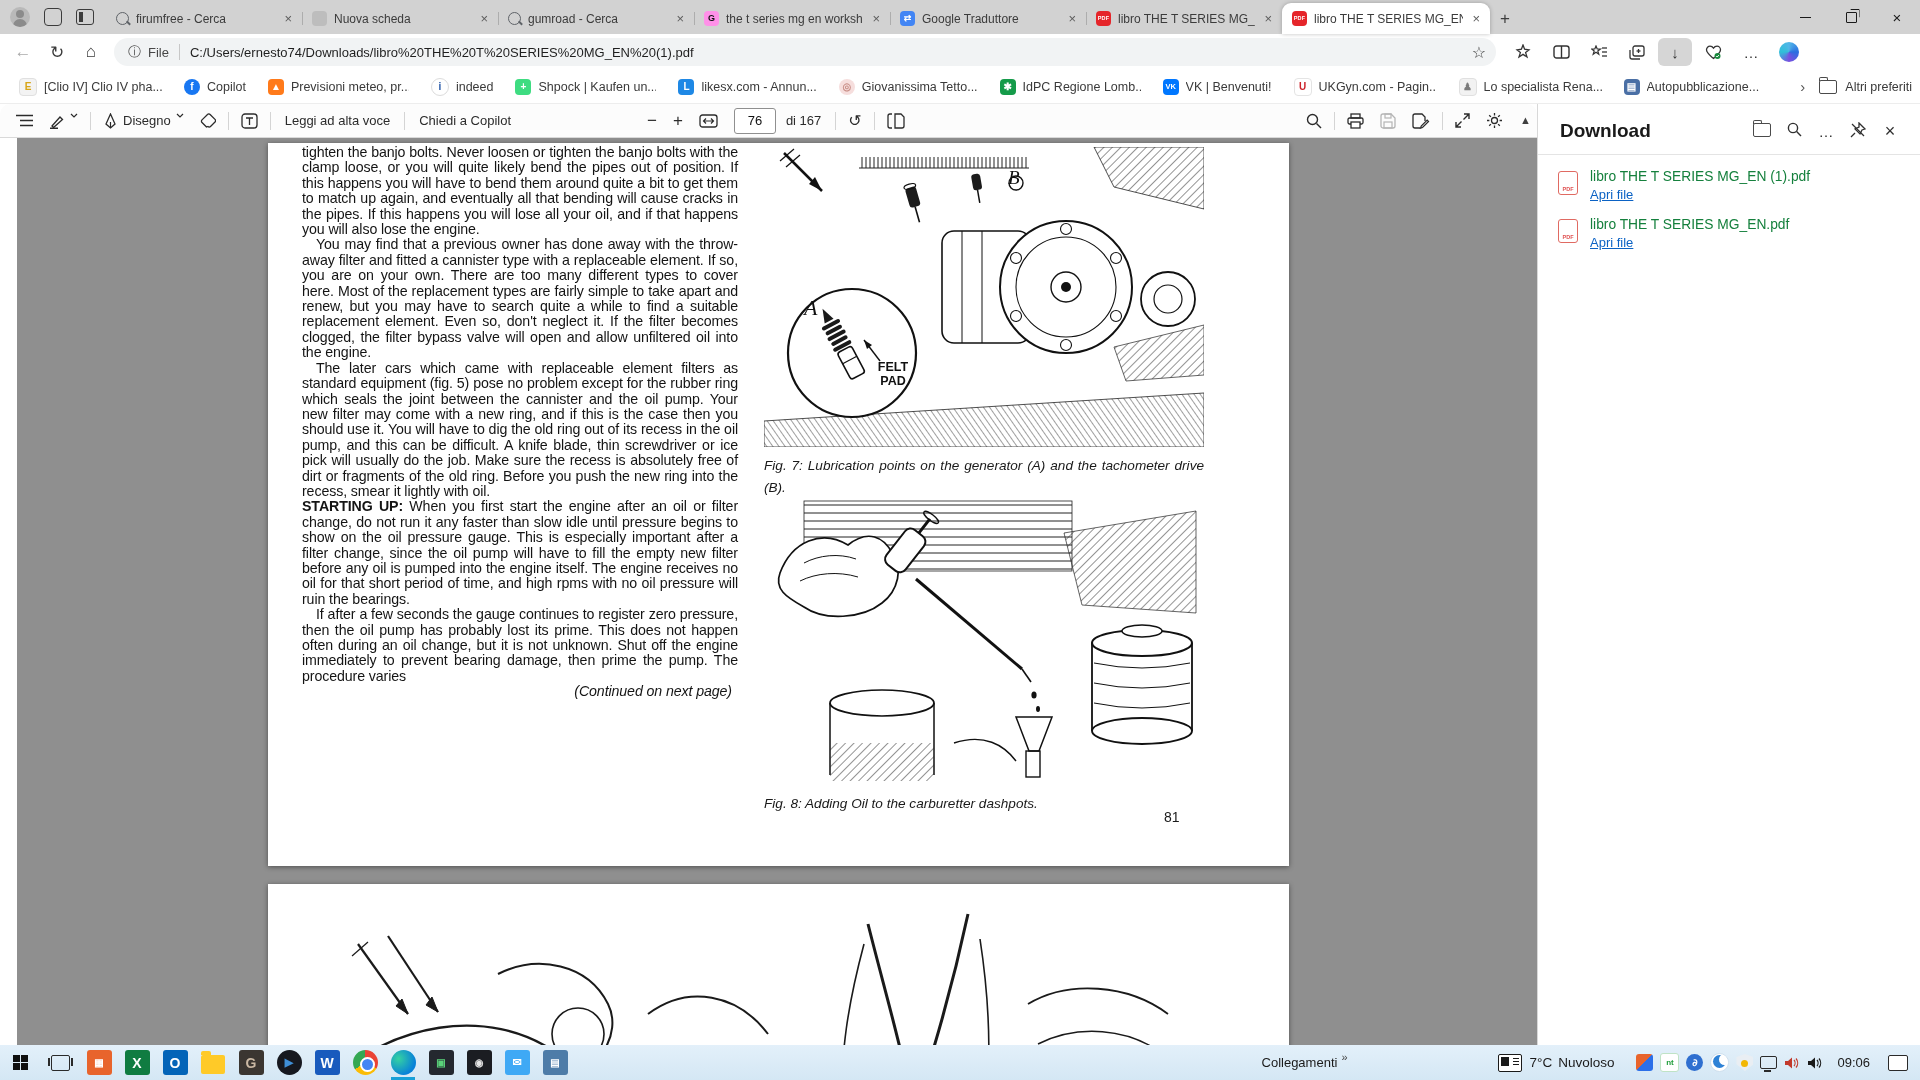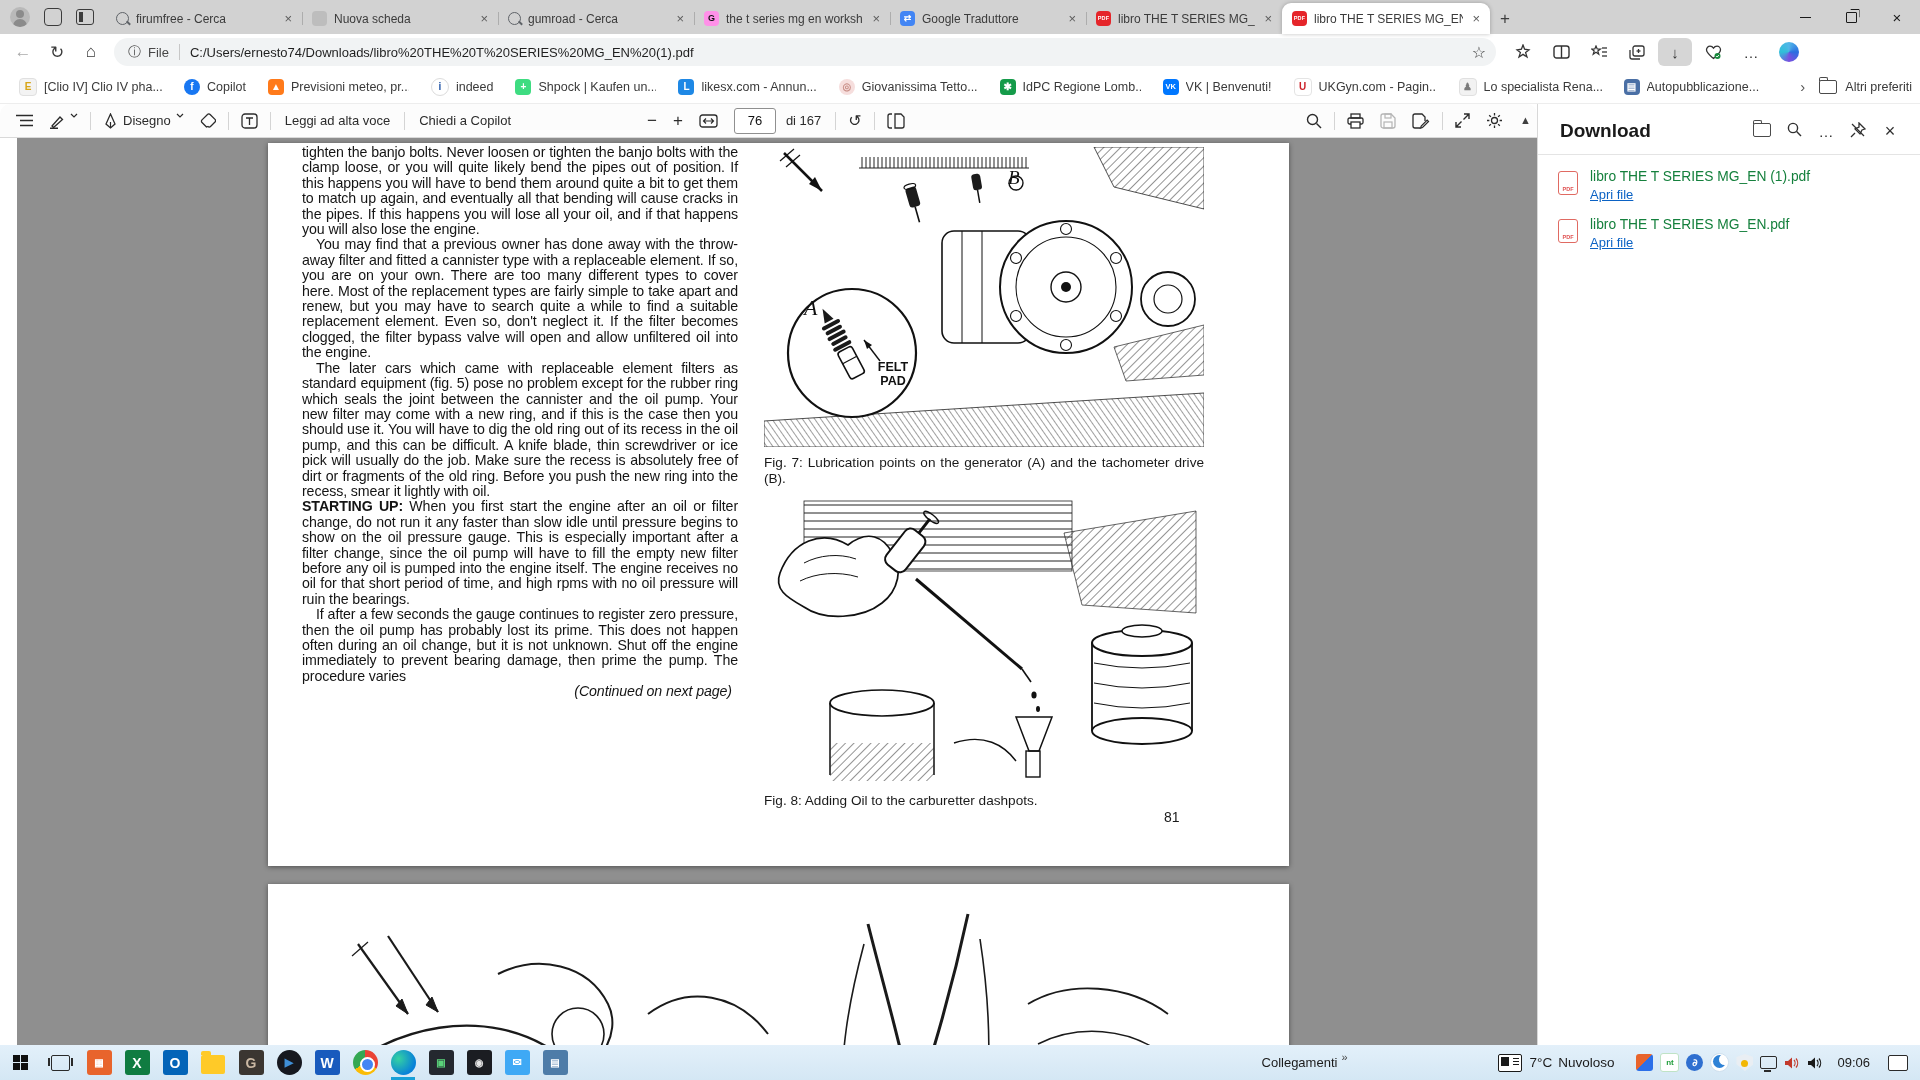--- a/index.html
+++ b/index.html
@@ -78,21 +78,21 @@
   
   .viewer{position:absolute;left:17px;top:138px;width:1537px;height:907px;background:#8f8f8f;overflow:hidden;}
   .page{position:absolute;left:251px;width:1021px;background:#fff;box-shadow:0 1px 5px rgba(0,0,0,.45);}
   .p1{top:5px;height:723px;} .p2{top:746px;height:250px;}
   .textcol{position:absolute;left:34px;top:2px;width:436px;font-size:14.2px;line-height:15.4px;color:#141414;
            text-align:justify;letter-spacing:-0.1px;}
   .textcol p{margin:0;}
   .ind{text-indent:14px;}
   .cont{font-style:italic;text-align:right;padding-right:6px;}
   .figwrap{position:absolute;left:496px;width:440px;}
-  .figcap{position:absolute;left:496px;width:440px;font-size:13.6px;color:#1a1a1a;text-align:justify;line-height:16px;}
+  .figcap{position:absolute;left:496px;width:440px;font-size:13.6px;font-style:italic;color:#1a1a1a;text-align:justify;line-height:22px;}
   .pagenum{position:absolute;left:896px;top:666px;font-size:14px;color:#1a1a1a;}
   .figlabel{position:absolute;font-family:"Liberation Serif",serif;font-style:italic;color:#111;}
   .feltpad{position:absolute;font-size:12.5px;font-weight:bold;line-height:13.5px;color:#111;text-align:center;}
   .thumb{position:absolute;left:1521px;top:515px;width:9px;height:45px;background:#c9c9c9;border-radius:4px;}
   .scrolldown{position:absolute;left:1520px;top:888px;color:#2e2e2e;font-size:11px;}
   
   .dlpanel{position:absolute;left:1537px;top:104px;width:383px;height:941px;background:#fff;border-left:1px solid #d8d8d8;box-sizing:border-box;}
   .dlhead{display:flex;align-items:center;padding:16px 14px 12px 22px;}
   .dltitle{font-size:19px;font-weight:600;color:#1a1a1a;flex:1;}
   .dlic{width:32px;text-align:center;font-size:15px;color:#303030;}

